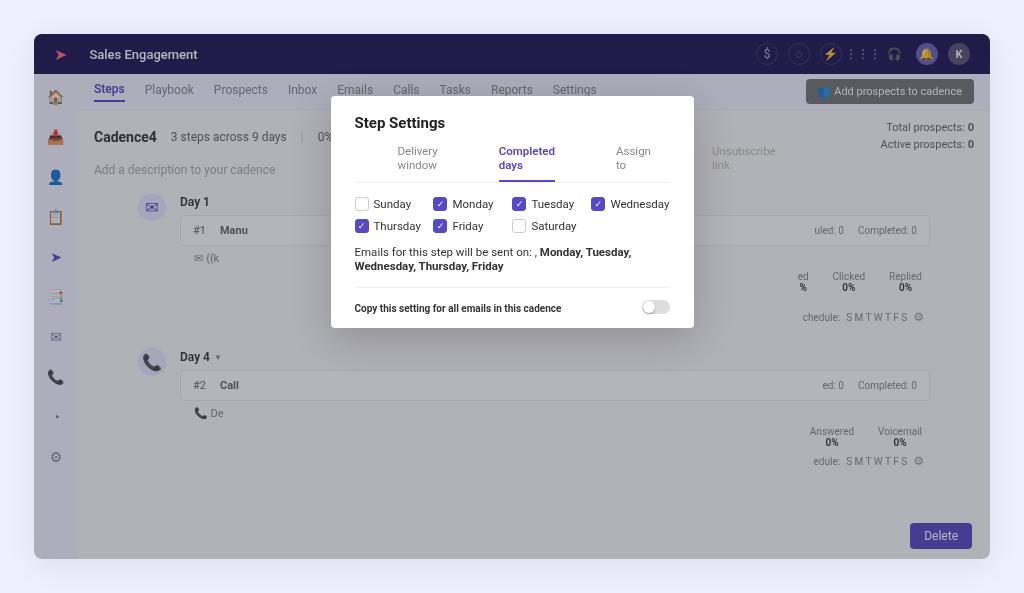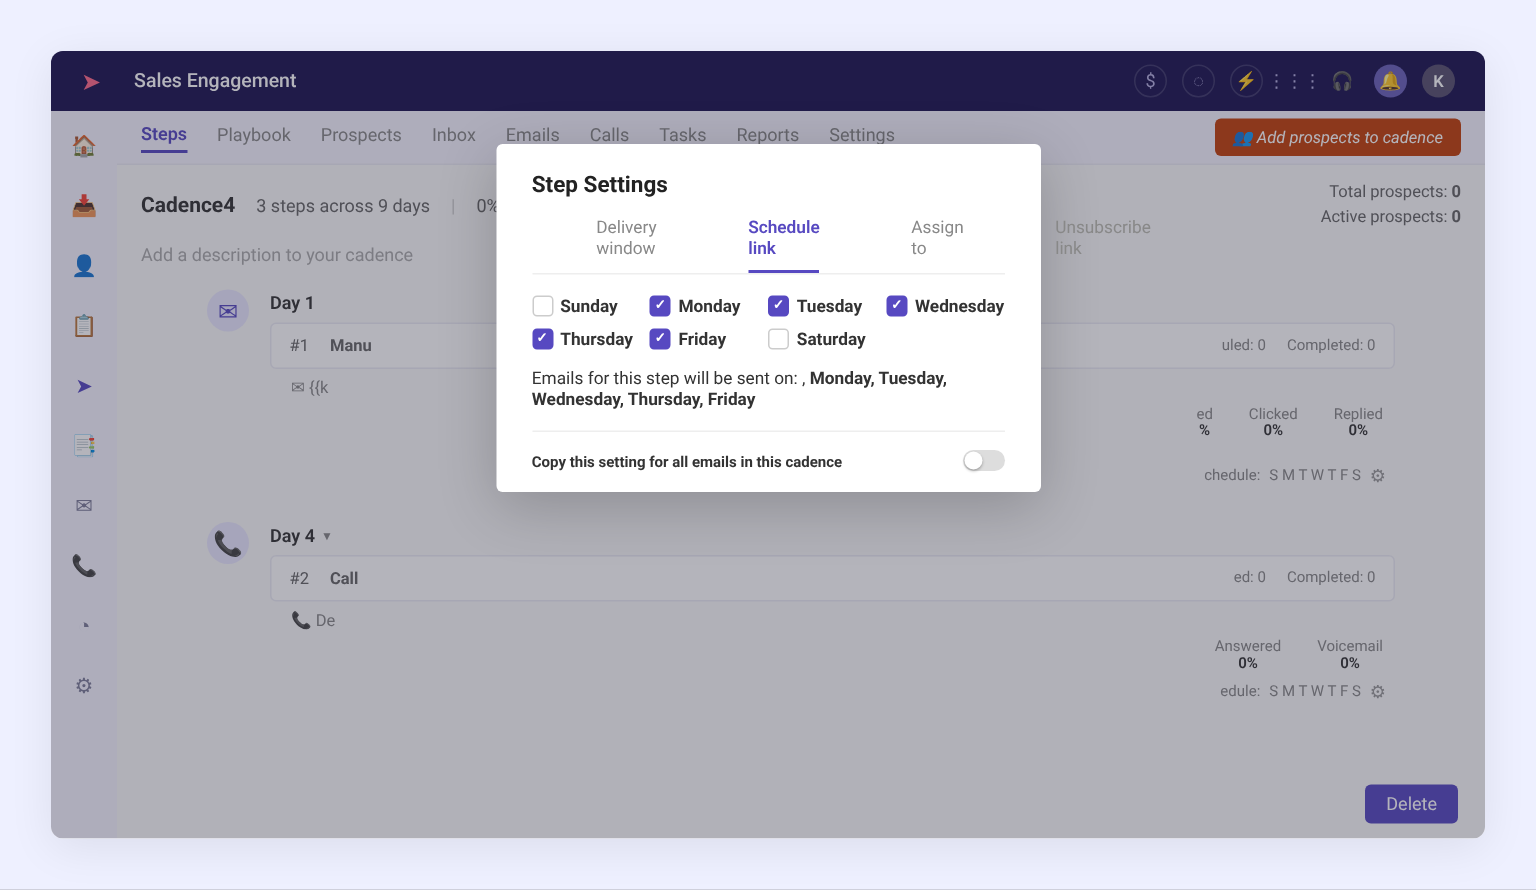--- a/index.html
+++ b/index.html
@@ -15,21 +15,21 @@
   .tb-notif { width: 22px; height: 22px; border-radius: 50%; background: #6a61b8; display:flex;align-items:center;justify-content:center;color:#fff;font-size:12px;cursor:pointer;}
   
   .app-body { flex: 1; display: flex; overflow: hidden; }
   .sidebar { width: 44px; background: #f6f5ff; display: flex; flex-direction: column; align-items: center; padding-top: 10px; gap: 14px; }
   .sb-ico { width: 26px; height: 26px; display: flex; align-items: center; justify-content: center; color: #7e7e9a; font-size: 14px; cursor: pointer; }
   .sb-ico.active { color: #5749c1; }
   .main { flex: 1; display: flex; flex-direction: column; background: #fafafa; overflow: hidden; justify-content: center; }
   .tabs-row { height: 36px; display: flex; align-items: center; padding: 0 16px; gap: 20px; background: #f6f5ff; border-bottom: 1px solid #ececf4; }
   .tab { font-size: 12px; color: #888; cursor: pointer; padding-bottom: 4px; }
   .tab.active { color: #5749c1; font-weight: 600; border-bottom: 2px solid #5749c1; }
-  .add-btn { margin-left: auto; background: #c2410c; color: #fff; font-size: 11px; padding: 6px 12px; border-radius: 4px; cursor: pointer; font-style: italic; }
+  .add-btn { margin-left: auto; background: #737373; color: #fff; font-size: 11px; padding: 6px 12px; border-radius: 4px; cursor: pointer; }
   .subheader { padding: 10px 16px; display: flex; align-items: center; gap: 14px; font-size: 12px; color: #666; }
   .cadence-name { font-weight: 700; font-size: 14px; color: #333; }
   .stats-right { margin-left: auto; text-align: right; font-size: 11px; color: #666; line-height: 1.5; }
   .desc { padding: 0 16px 10px; color: #aaa; font-size: 12px; }
   .content-area { flex: 1; padding: 8px 60px; position: relative; overflow: hidden; }
   .step-row { display: flex; align-items: flex-start; gap: 14px; margin-bottom: 12px; }
   .step-icon { width: 28px; height: 28px; border-radius: 50%; background: #eae8ff; color: #5749c1; display: flex; align-items: center; justify-content: center; margin-top: -2px; }
   .day-label { font-size: 12px; font-weight: 600; color: #333; display:flex;align-items:center;gap:4px;}
   .step-card { margin-top: 6px; background: #fff; border: 1px solid #ececf4; border-radius: 4px; padding: 8px 12px; font-size: 11px; color: #666; min-width: 480px; display:flex;gap:14px;align-items:center;}
   .badge { font-size: 10px; color: #888; }
@@ -39,21 +39,21 @@
   .sched-row { margin-top: 6px; padding-left: 150px; font-size: 10px; color: #888; display:flex;align-items:center;gap:6px;}
   .delete-btn { position: absolute; bottom: 10px; right: 18px; background: #5749c1; color: #fff; font-size: 12px; padding: 6px 14px; border-radius: 4px; cursor: pointer; }
   
   .overlay { position: absolute; inset: 0; background: rgba(40,40,60,0.35); display: flex; align-items: flex-start; justify-content: center; padding-top: 62px; }
   .modal { width: 363px; background: #fff; border-radius: 4px; padding: 18px 24px 14px; box-shadow: 0 10px 40px rgba(0,0,0,0.2); }
   .modal h2 { font-size: 15px; font-weight: 700; color: #222; margin-bottom: 12px; }
   .modal-tabs { display: flex; gap: 18px; border-bottom: 1px solid #eee; margin-bottom: 14px; }
   .mtab { font-size: 11.5px; color: #888; padding-bottom: 8px; cursor: pointer; margin-left: 43px; }
   .mtab.active { color: #5749c1; font-weight: 600; border-bottom: 2px solid #5749c1; }
   .days-grid { display: grid; grid-template-columns: repeat(4, 1fr); gap: 8px 6px; margin-bottom: 12px; }
-  .day-opt { display: flex; align-items: center; gap: 5px; font-size: 11.5px; color: #333; cursor: pointer; font-weight: bold; }
+  .day-opt { display: flex; align-items: center; gap: 5px; font-size: 11.5px; color: #333; cursor: pointer; }
   .chk { width: 14px; height: 14px; border-radius: 3px; border: 1.5px solid #ccc; display: inline-flex; align-items: center; justify-content: center; }
   .chk.on { background: #5749c1; border-color: #5749c1; color: #fff; }
   .chk.on::after { content: "✓"; font-size: 9px; line-height: 1; }
   .sent-note { font-size: 11.5px; color: #333; margin-bottom: 14px; }
   .sent-note b { font-weight: 700; }
   .divider { border-top: 1px solid #eee; margin: 8px 0 12px; }
   .copy-row { display: flex; align-items: flex-end; font-size: 10px; color: #333; font-weight: bold; }
   .toggle { margin-left: auto; width: 28px; height: 14px; background: #ddd; border-radius: 10px; position: relative; cursor: pointer; }
   .toggle::after { content: ""; position: absolute; width: 12px; height: 12px; background: #fff; border-radius: 50%; top: 1px; left: 1px; box-shadow: 0 1px 2px rgba(0,0,0,0.3); }
   .modal-footer { display: flex; justify-content: flex-end; gap: 8px; margin-top: 140px; }
@@ -198,21 +198,21 @@
         <span class="delete-btn">Delete</span>
       </div>
     </div>
   </div>
 
   <div class="overlay">
     <div class="modal">
       <h2>Step Settings</h2>
       <div class="modal-tabs">
         <span class="mtab">Delivery window</span>
-        <span class="mtab active">Schedule link</span>
+        <span class="mtab active">Completed days</span>
         <span class="mtab">Assign to</span>
         <span class="mtab">Unsubscribe link</span>
       </div>
 
       <div class="days-grid">
         <label class="day-opt">
             <span class="chk"></span>
             <span>Sunday</span>
           </label>
         <label class="day-opt">

